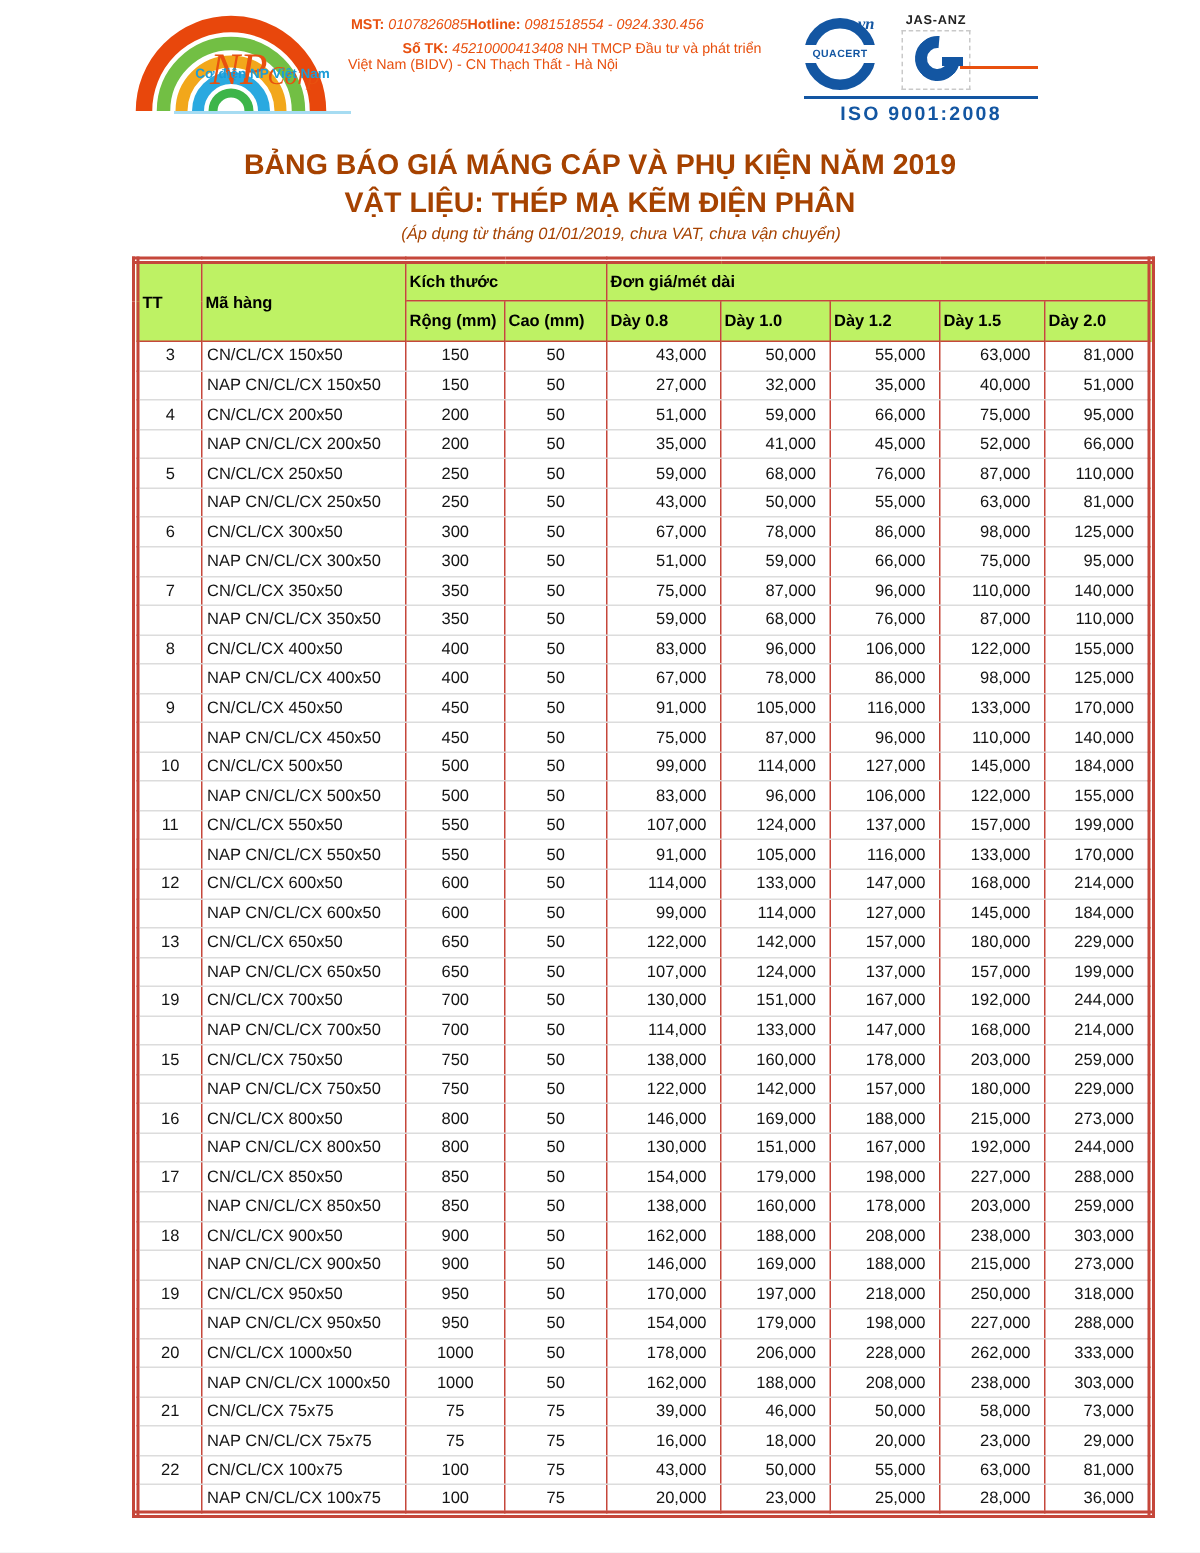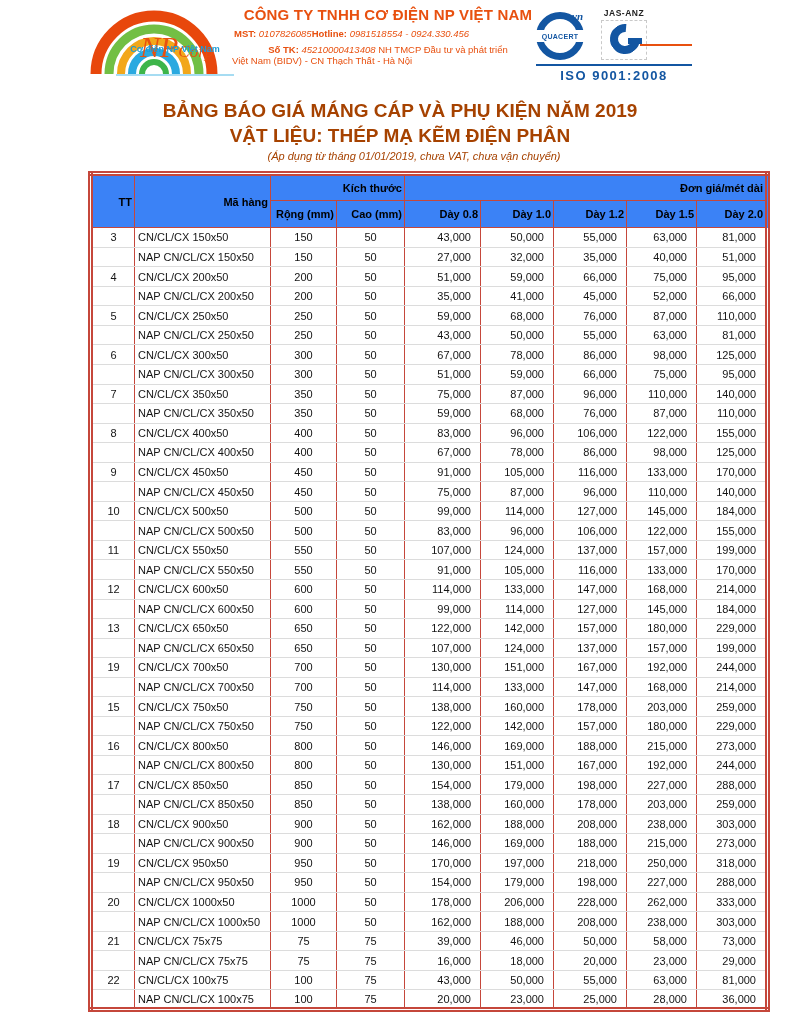--- a/index.html
+++ b/index.html
@@ -78,22 +78,22 @@
 
   
   table.price {
     margin: 9px 0 0 88px; width: 677px;
     border-collapse: collapse; table-layout: fixed;
     border: 5px double #c5473b;
   }
   table.price th {
     border: 1px solid #c5473b;
     font-size: 11px; font-weight: bold; color: #000;
-    text-align: right; vertical-align: middle; height: 27px;
-    background: #3b82f6; padding: 0 2px;
+    text-align: left; vertical-align: middle; height: 27px;
+    background: #bef264; padding: 0 2px;
   }
   table.price td {
     border-left: 1px solid #c5473b; border-right: 1px solid #c5473b;
     border-bottom: 1px solid #dcdcdc;
     height: 19.55px; font-size: 11px; color: #141414;
     vertical-align: middle; white-space: nowrap; overflow: hidden;
   }
   td.col-tt   { text-align: center; }
   td.col-name { text-align: left; padding-left: 3px; }
   td.col-dim  { text-align: center; }
@@ -110,21 +110,20 @@
       <path d="M 21 68 A 45 45 0 0 1 111 68" stroke="#72bf44" stroke-width="9" fill="none"></path>
       <path d="M 33 68 A 33 33 0 0 1 99 68" stroke="#f2a71b" stroke-width="8" fill="none"></path>
       <path d="M 44 68 A 22 22 0 0 1 88 68" stroke="#2aa9e0" stroke-width="8" fill="none"></path>
       <path d="M 54 68 A 12 12 0 0 1 78 68" stroke="#3db54a" stroke-width="6" fill="none"></path>
     </svg>
     <div class="brand"><span>NP</span><small>Corp</small></div>
     <div class="tagline">Cơ điện NP Việt Nam</div>
   </div>
 
   <div class="company">
-    <div class="name">CÔNG TY TNHH CƠ ĐIỆN NP VIỆT NAM</div>
     <div class="row">
       <span><b>MST:</b> <i>0107826085</i></span>
       <span><b>Hotline:</b> <i>0981518554 - 0924.330.456</i></span>
     </div>
     <div class="row3">
       <b>Số TK:</b> <i>45210000413408</i> <span>NH TMCP Đầu tư và phát triển</span>
     </div>
     <div class="row4">Việt Nam (BIDV) - CN Thạch Thất - Hà Nội</div>
   </div>
 

